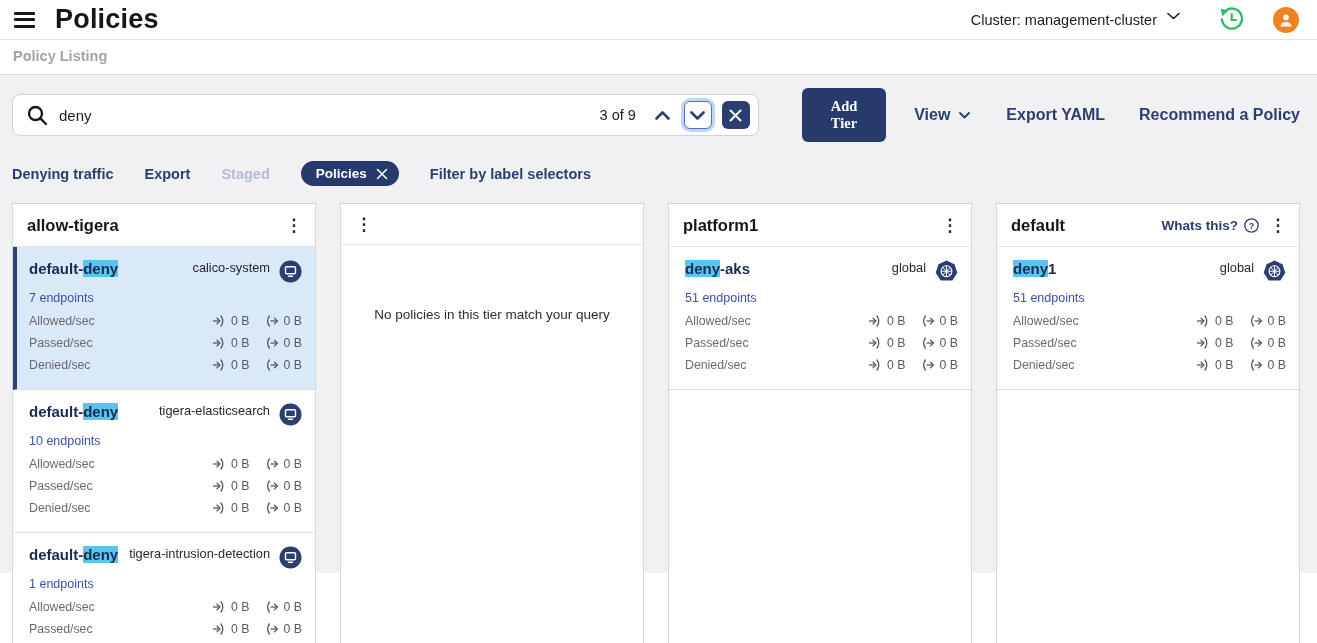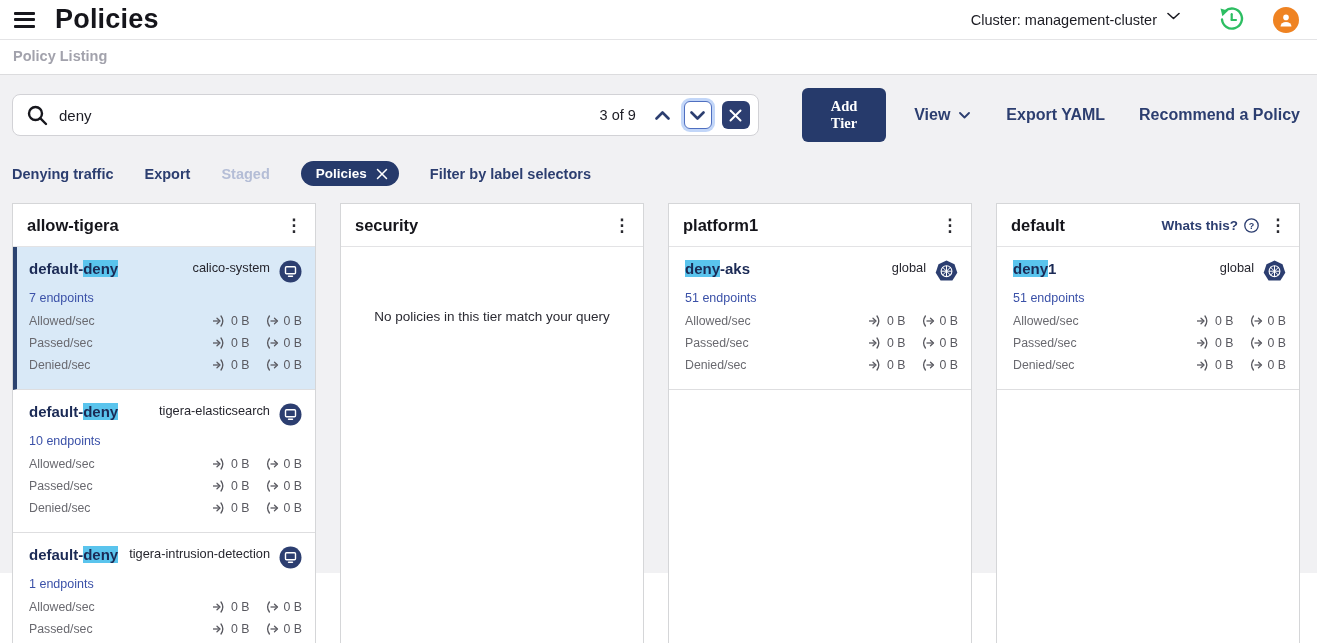--- a/index.html
+++ b/index.html
@@ -390,21 +390,20 @@
                     </svg>
                   </span>
                   <span>0 B</span>
                 </span>
               </span>
             </div></div>
         </div>
       </div>
       <div class="tier-column">
         <div class="tier-header">
-          <div class="tier-name">security</div>
           <div class="kebab">⋮</div>
         </div>
         <div class="tier-body">
           <div class="empty-msg">No policies in this tier match your query</div>
         </div>
       </div>
       <div class="tier-column">
         <div class="tier-header">
           <div class="tier-name">platform1</div>
           <div class="kebab">⋮</div>

